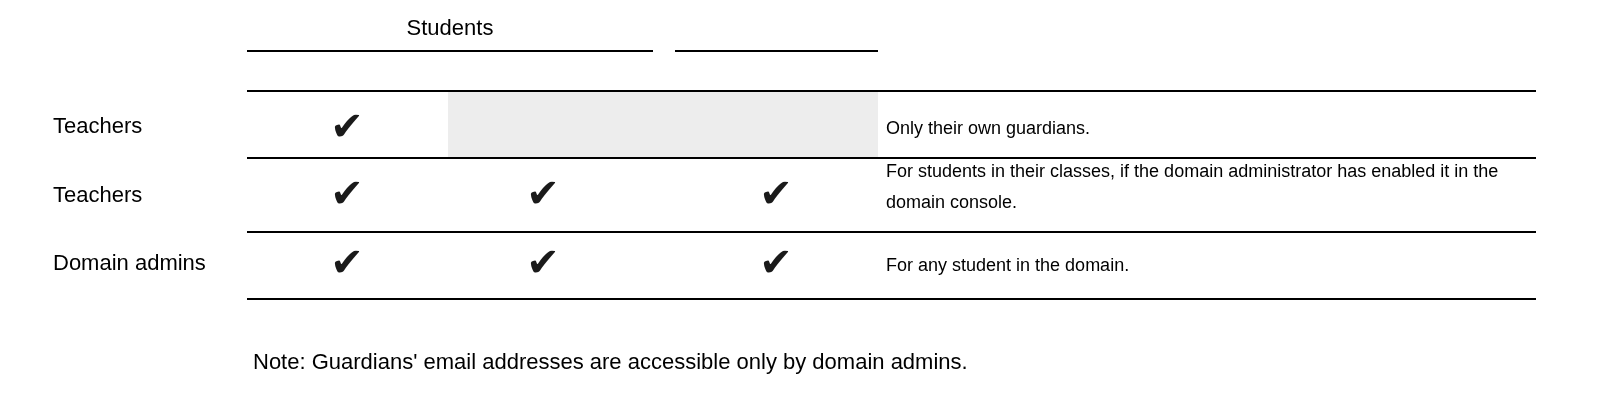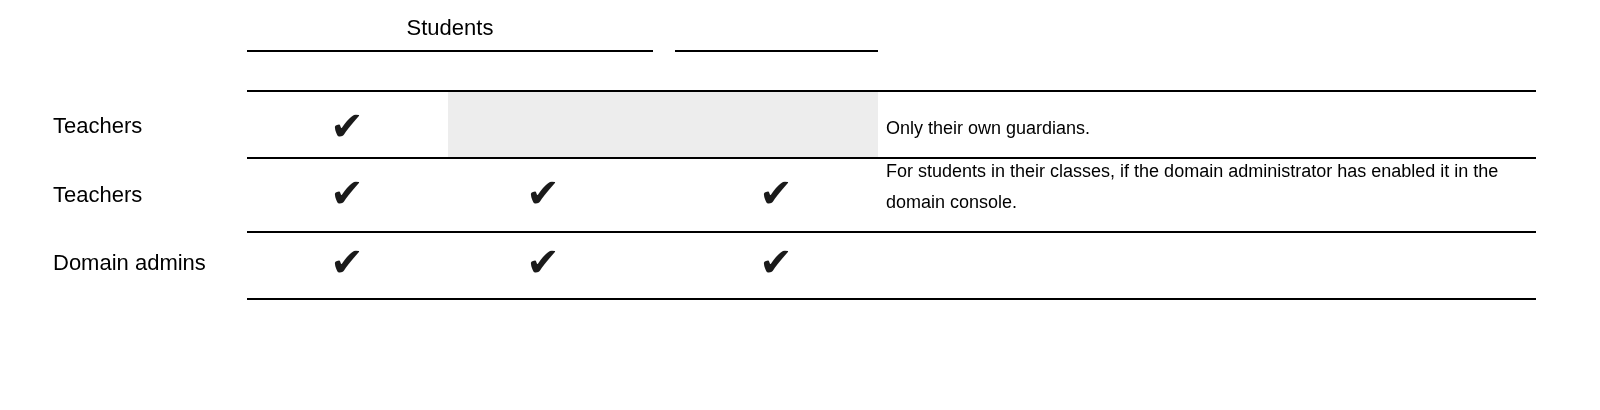--- a/index.html
+++ b/index.html
@@ -109,15 +109,17 @@
   <div class="row-label" style="top:182px;">Teachers</div>
   <div class="check" style="left:247px; top:169px;">✔</div>
   <div class="check" style="left:443px; top:169px;">✔</div>
   <div class="check" style="left:676px; top:169px;">✔</div>
   <div class="note" style="top:156px;">For students in their classes, if the domain administrator has enabled it in the domain console.</div>
 
   <div class="row-label" style="top:250px; width:230px;">Domain admins</div>
   <div class="check" style="left:247px; top:238px;">✔</div>
   <div class="check" style="left:443px; top:238px;">✔</div>
   <div class="check" style="left:676px; top:238px;">✔</div>
+  <div class="note" style="top:250px;">For any student in the domain.</div>
 
+  <div class="footnote">Note: Guardians' email addresses are accessible only by domain admins.</div>
 
 </div>
 
 </body></html>

